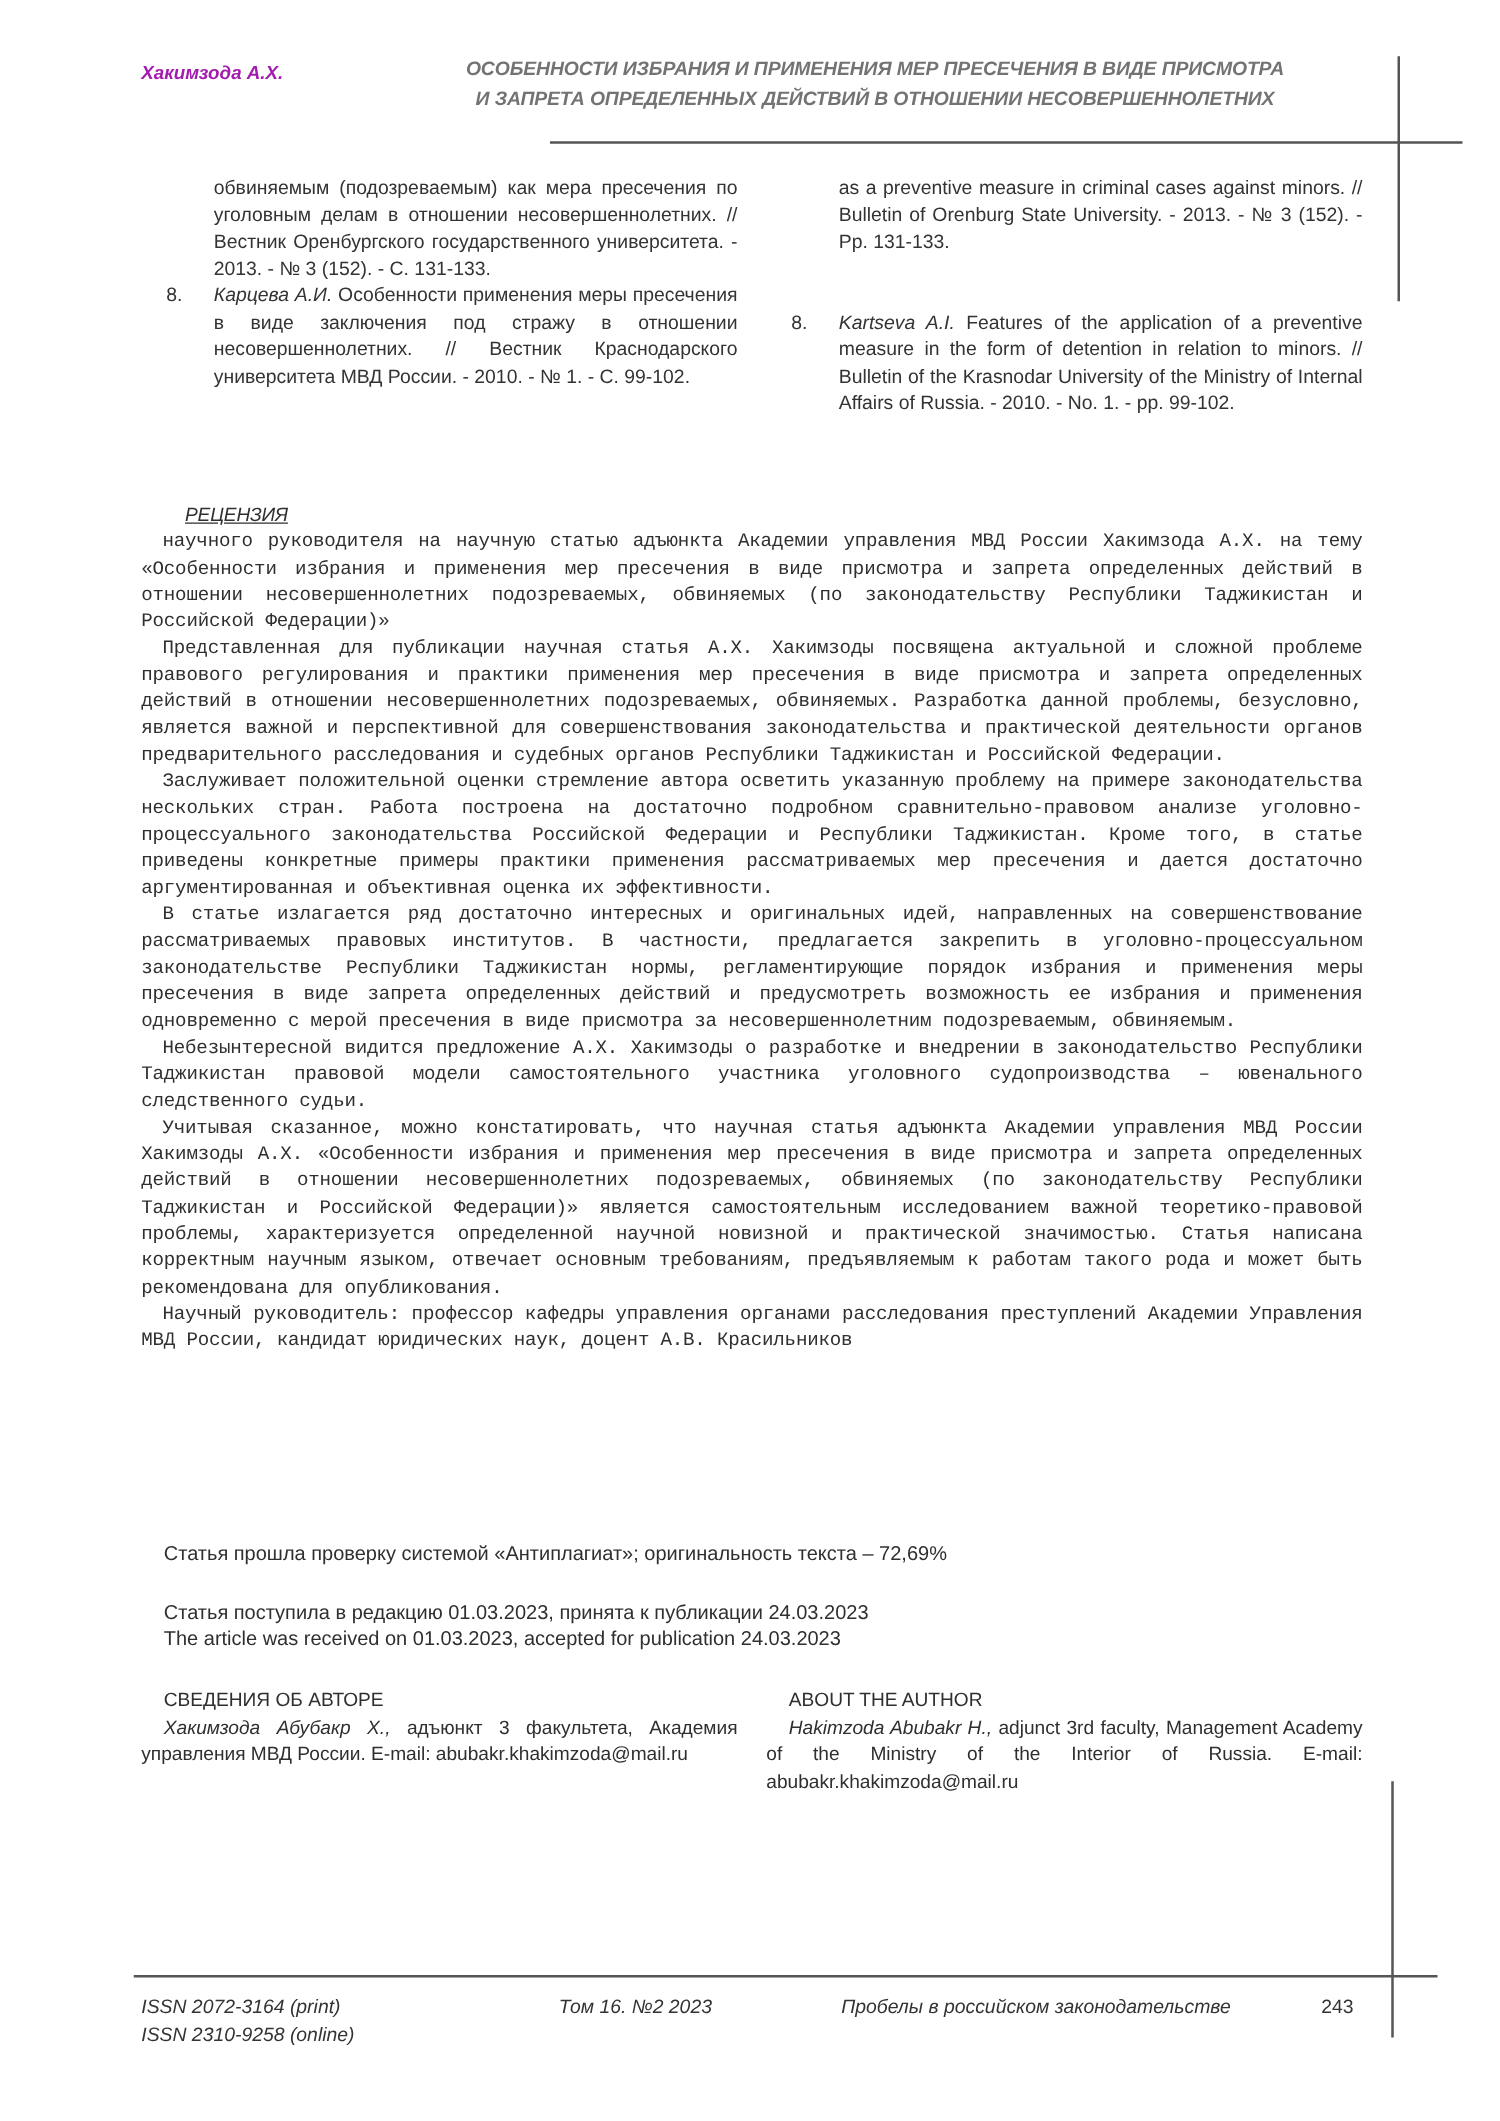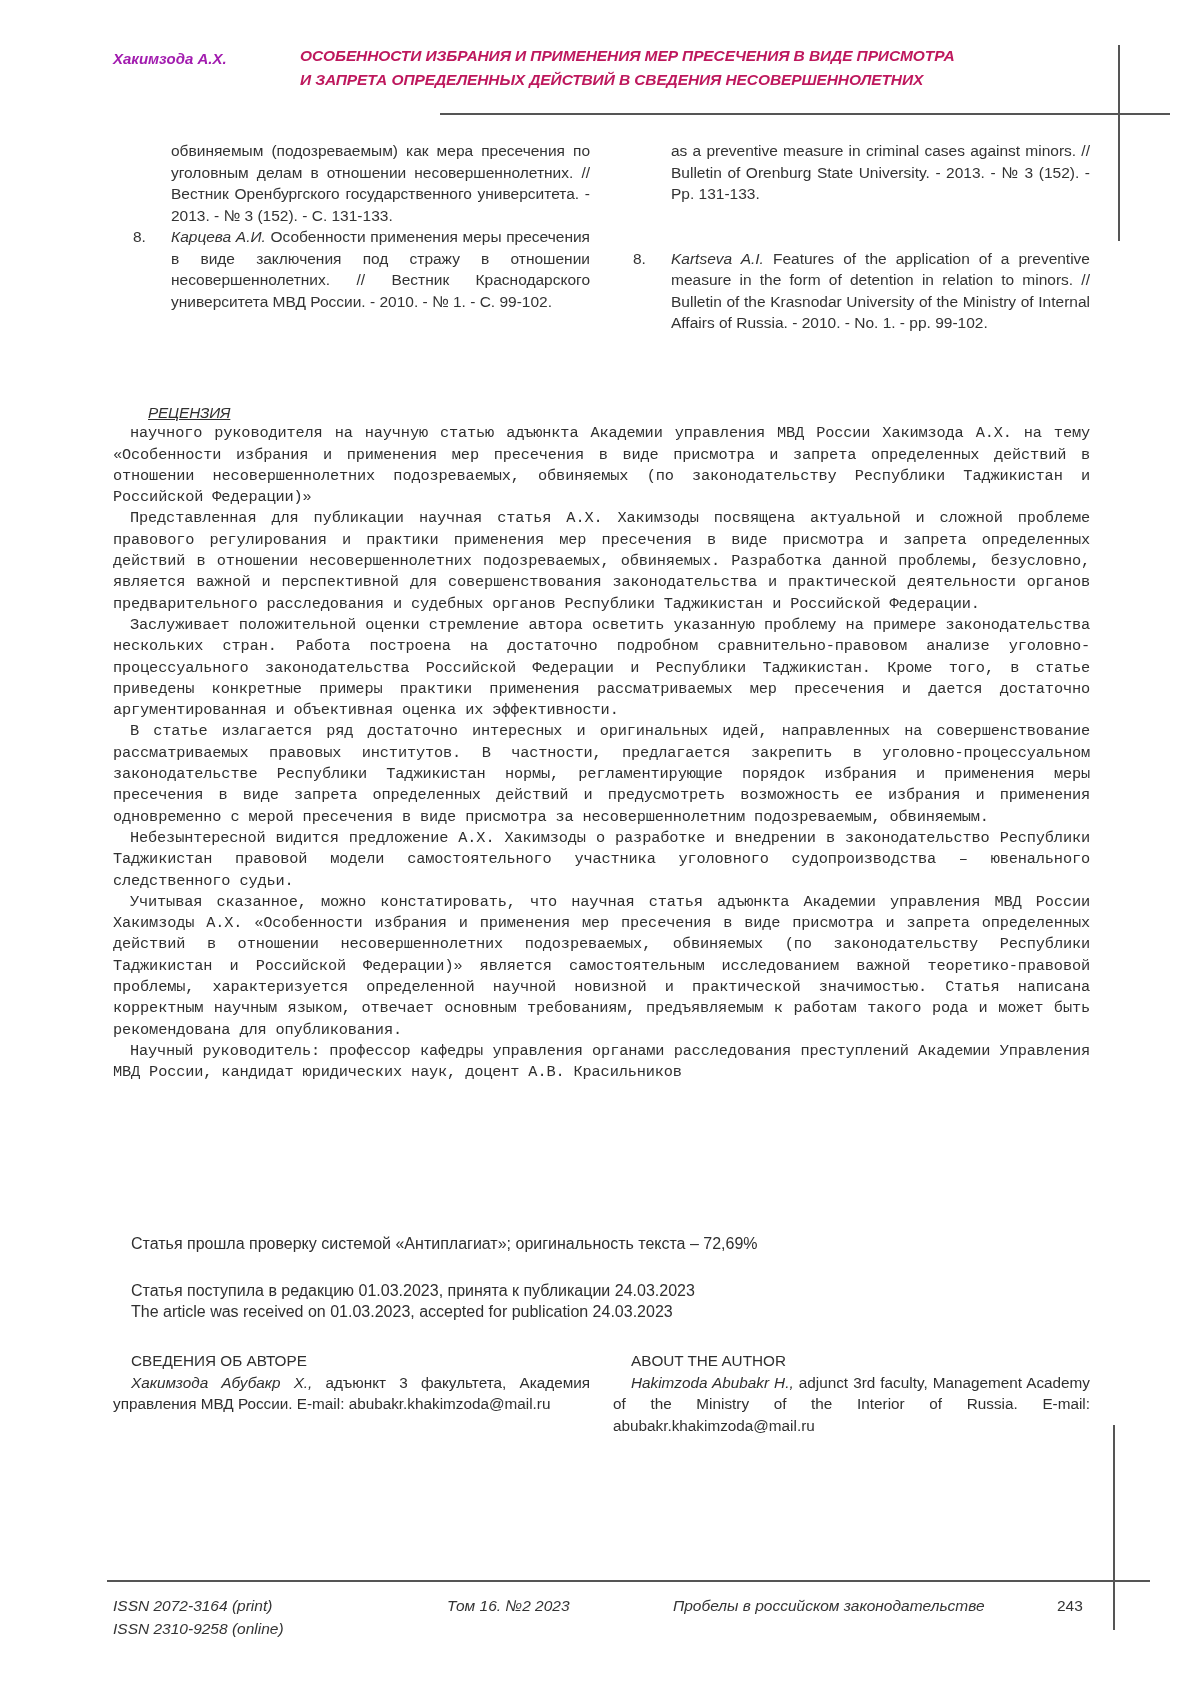--- a/index.html
+++ b/index.html
@@ -2,21 +2,21 @@
 <html><head>
 <meta charset="utf-8">
 <style>
   html, body { margin: 0; padding: 0; background: #ffffff; }
   body { width: 1200px; height: 1697px; position: relative; overflow: hidden;
          font-family: "Liberation Sans", "DejaVu Sans", sans-serif; color: #2b2b2b; }
   .abs { position: absolute; }
   .rule { position: absolute; background: #555555; }
 
   .hdr-author { left: 113px; top: 50px; font-size: 15px; font-weight: bold; font-style: italic; color: #a21caf; }
-  .hdr-title { left: 300px; top: 44px; width: 800px; text-align: left; font-size: 15.5px; font-weight: bold; font-style: italic; line-height: 24px; color: #be185d; letter-spacing: -0.1px; }
+  .hdr-title { left: 300px; top: 44px; width: 800px; text-align: center; font-size: 15.5px; font-weight: bold; font-style: italic; line-height: 24px; color: #737373; letter-spacing: -0.1px; }
 
   .refcol { position: absolute; font-size: 15.5px; line-height: 21.5px; color: #333; }
   .refcol .ref { position: relative; padding-left: 38px; text-align: justify; margin-left: 20px; }
   .refcol .num { position: absolute; left: 0; top: 0; }
   .refcol .auth { font-style: italic; }
   .ref-left { left: 113px; top: 140px; width: 477px; }
   .ref-right { left: 613px; top: 140px; width: 477px; }
   .gap-right { height: 43px; }
 
   .review { position: absolute; left: 113px; top: 402px; width: 977px; font-size: 15.3px; line-height: 21.3px; color: #2f2f2f; letter-spacing: -0.15px; }
@@ -37,21 +37,21 @@
 <body>
 
 <div class="rule" style="left:440px; top:113px; width:730px; height:2px;"></div>
 <div class="rule" style="left:1118px; top:45px; width:2px; height:196px;"></div>
 <div class="rule" style="left:107px; top:1580px; width:1043px; height:2px;"></div>
 <div class="rule" style="left:1113px; top:1425px; width:2px; height:205px;"></div>
 
 <div class="abs hdr-author">Хакимзода А.Х.</div>
 <div class="abs hdr-title">
   <div>ОСОБЕННОСТИ ИЗБРАНИЯ И ПРИМЕНЕНИЯ МЕР ПРЕСЕЧЕНИЯ В ВИДЕ ПРИСМОТРА</div>
-  <div>И ЗАПРЕТА ОПРЕДЕЛЕННЫХ ДЕЙСТВИЙ В СВЕДЕНИЯ НЕСОВЕРШЕННОЛЕТНИХ</div>
+  <div>И ЗАПРЕТА ОПРЕДЕЛЕННЫХ ДЕЙСТВИЙ В ОТНОШЕНИИ НЕСОВЕРШЕННОЛЕТНИХ</div>
 </div>
 
 <div class="refcol ref-left">
   <div class="ref">
     <span>обвиняемым (подозреваемым) как мера пресечения по уголовным делам в отношении несовершеннолетних. // Вестник Оренбургского государственного университета. - 2013. - № 3 (152). - С. 131-133.</span>
   </div>
   <div class="ref">
     <span class="num">8.</span>
     <span class="auth">Карцева А.И.</span><span> Особенности применения меры пресечения в виде заключения под стражу в отношении несовершеннолетних. // Вестник Краснодарского университета МВД России. - 2010. - № 1. - С. 99-102.</span>
   </div>

